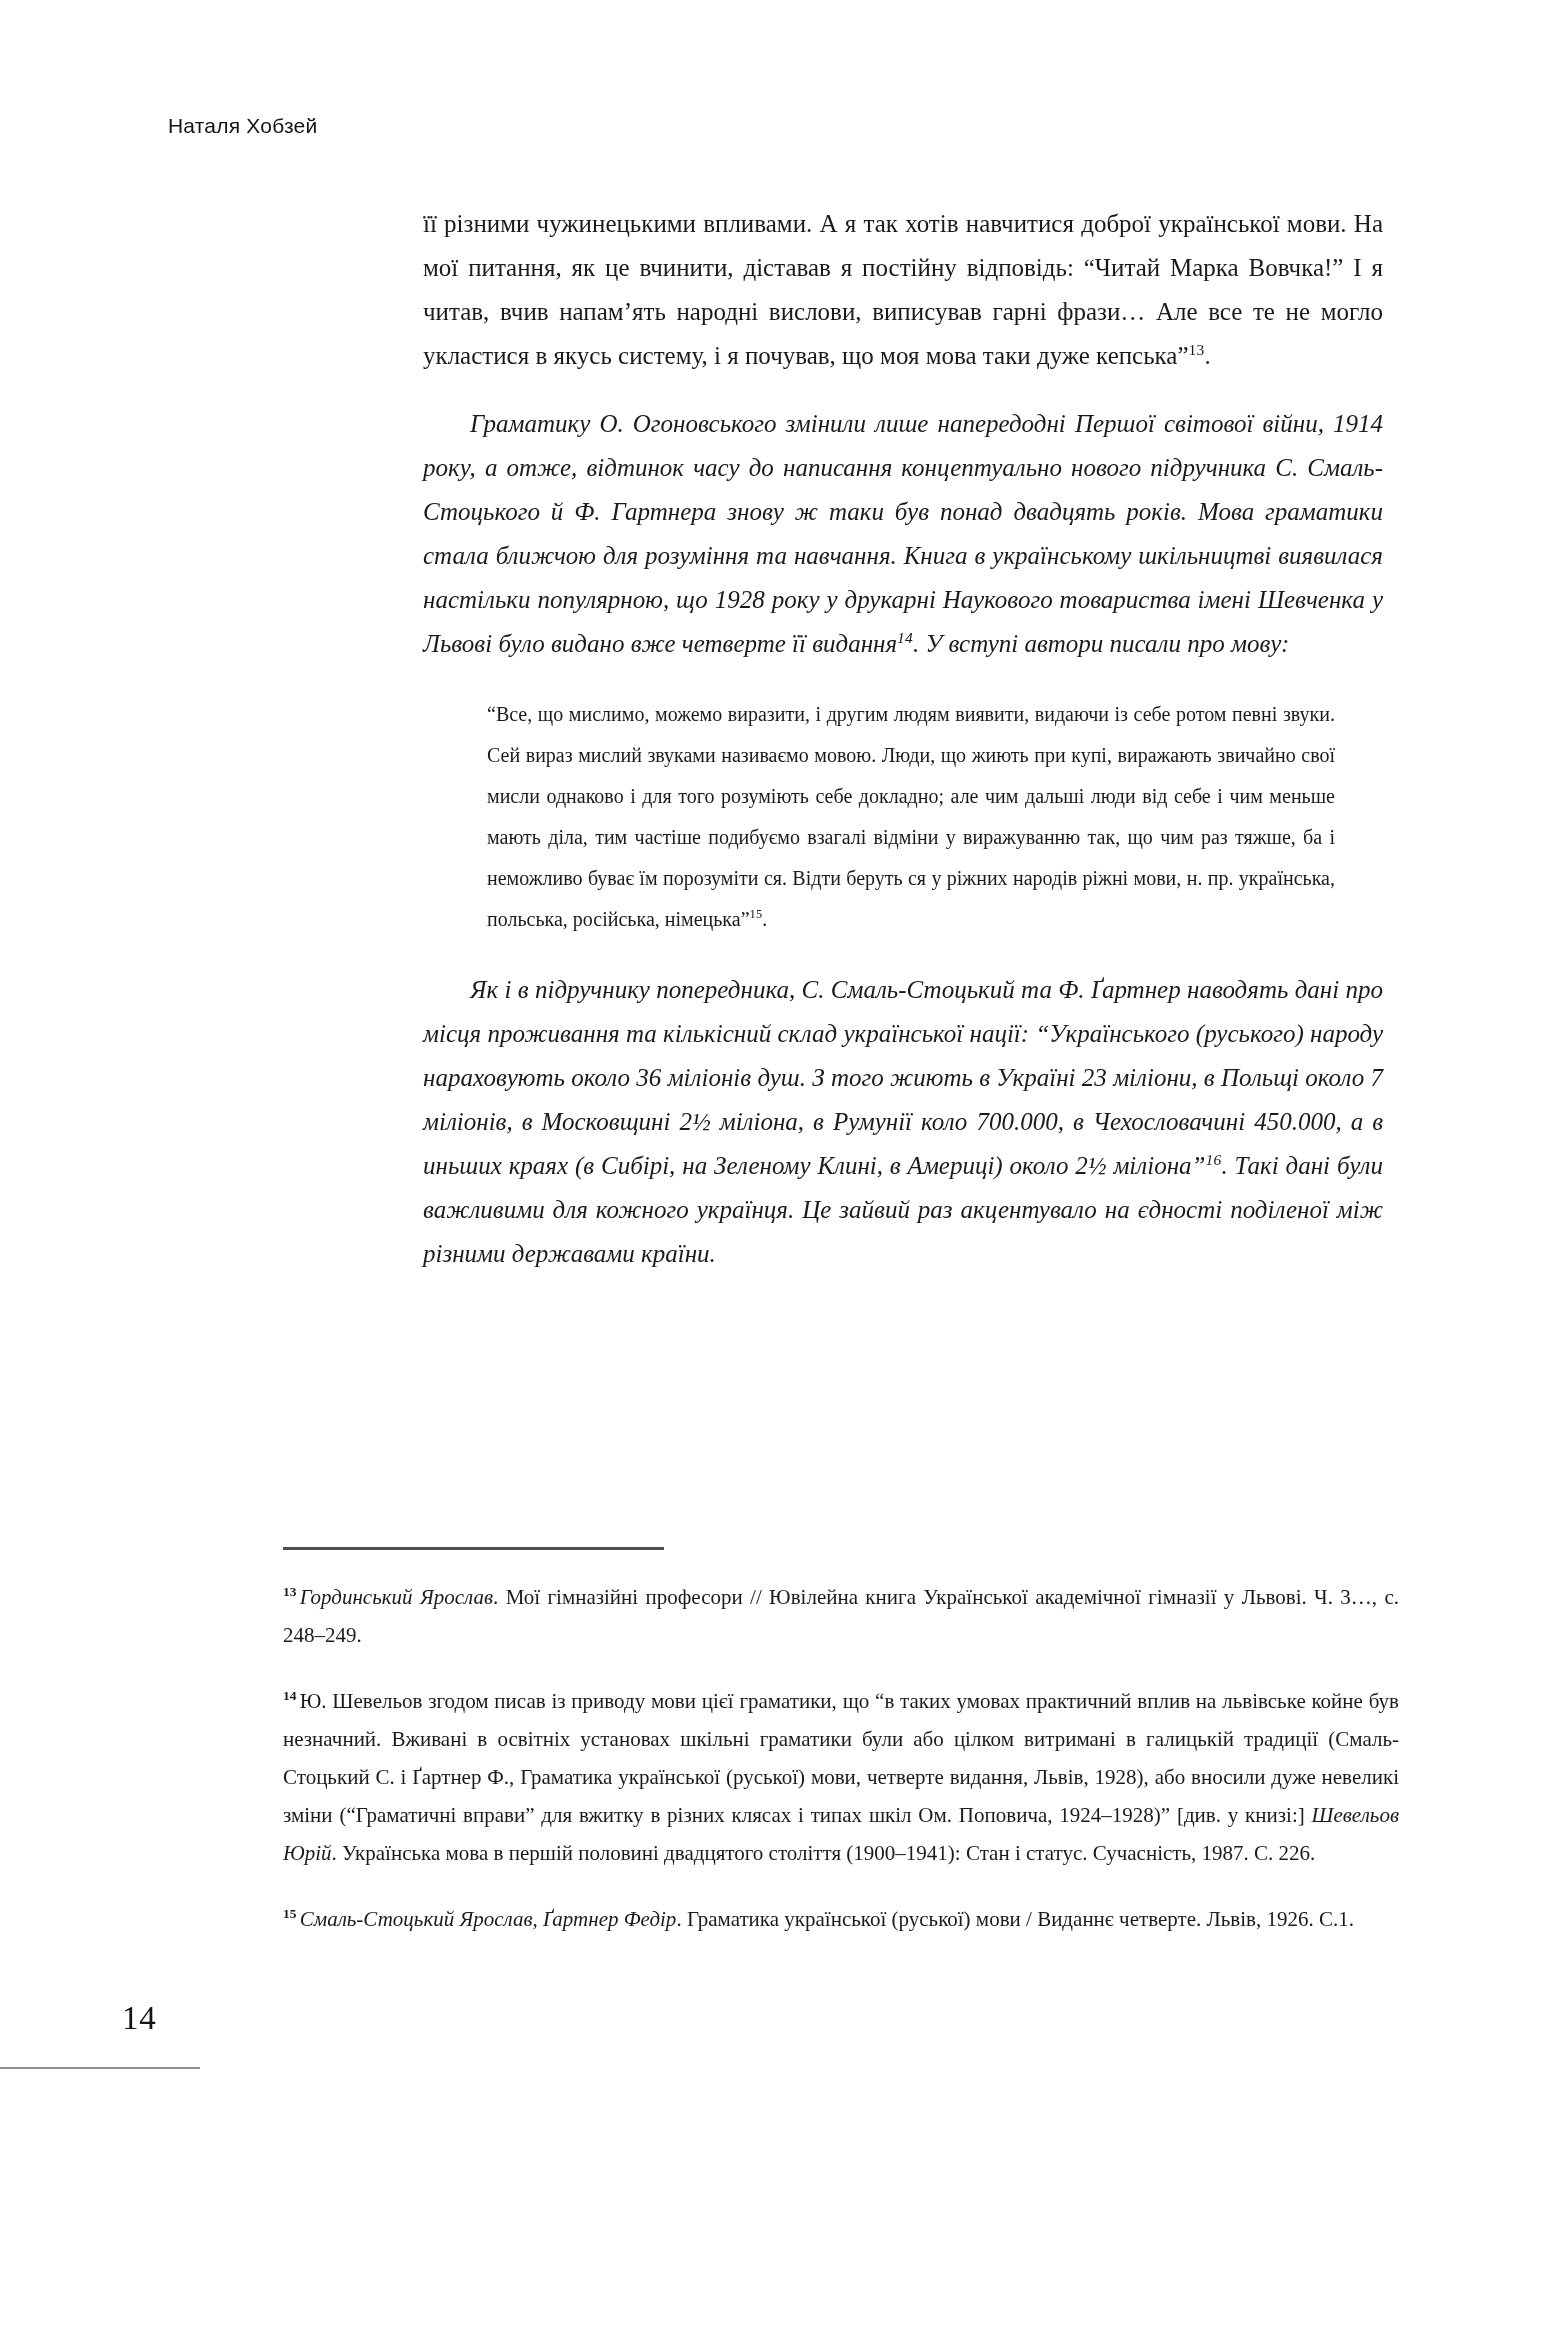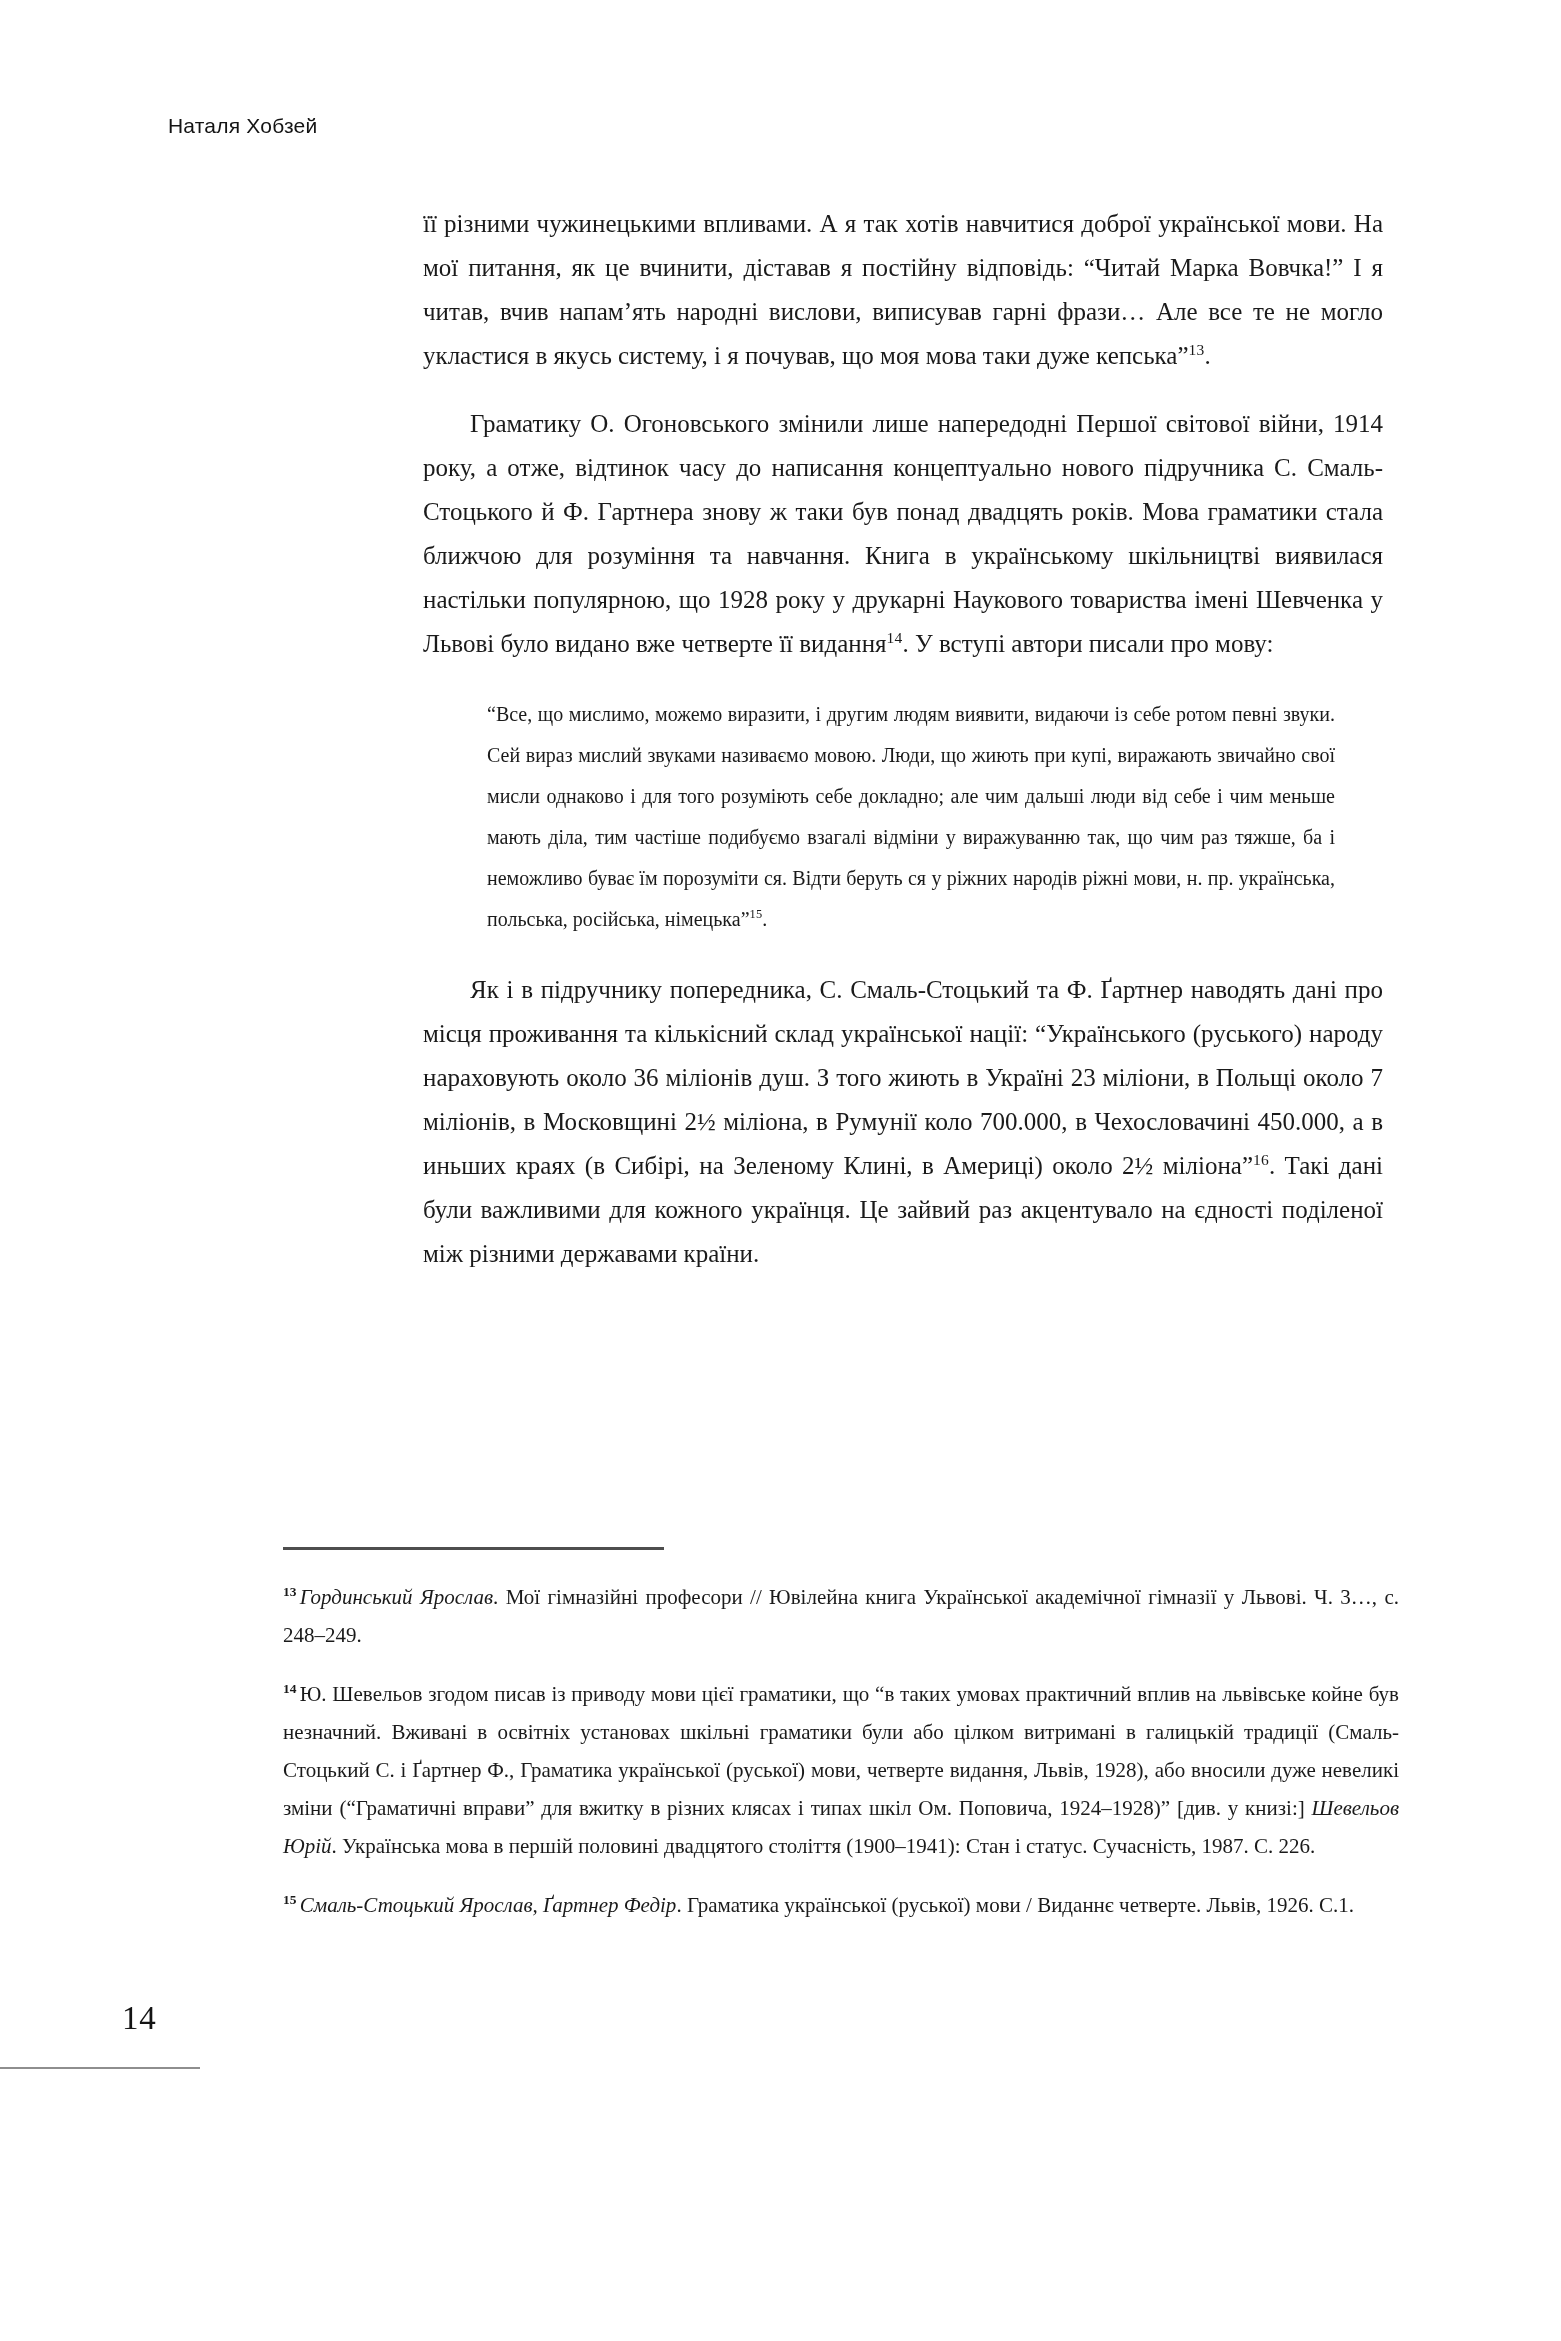--- a/index.html
+++ b/index.html
@@ -41,20 +41,21 @@
     margin: 0 16px 0 0;
     font-size: 25px;
     line-height: 44px;
     text-align: justify;
     text-justify: inter-word;
     hyphens: manual;
     -webkit-hyphens: manual;
   }
   p.body-par.indented {
     text-indent: 47px;
+    font-style: italic;
   }
   p.body-par + p.body-par {
     margin-top: 24.4px;
   }
 
   
   .blockquote {
     margin: 28px 0 0 0;
     padding-left: 52px;
     width: 924px;
@@ -89,21 +90,21 @@
     margin: 0 0 28px 0;
   }
   .footnotes p {
     margin: 0;
     font-size: 21px;
     line-height: 38px;
     text-align: justify;
     text-justify: inter-word;
   }
   .footnotes p + p {
-    margin-top: 21px;
+    margin-top: 28px;
   }
   .footnotes sup {
     font-size: 0.64em;
     vertical-align: super;
     line-height: 0;
     margin-right: 3.3px;
     font-weight: 700;
   }
   .it { font-style: italic; }
 

